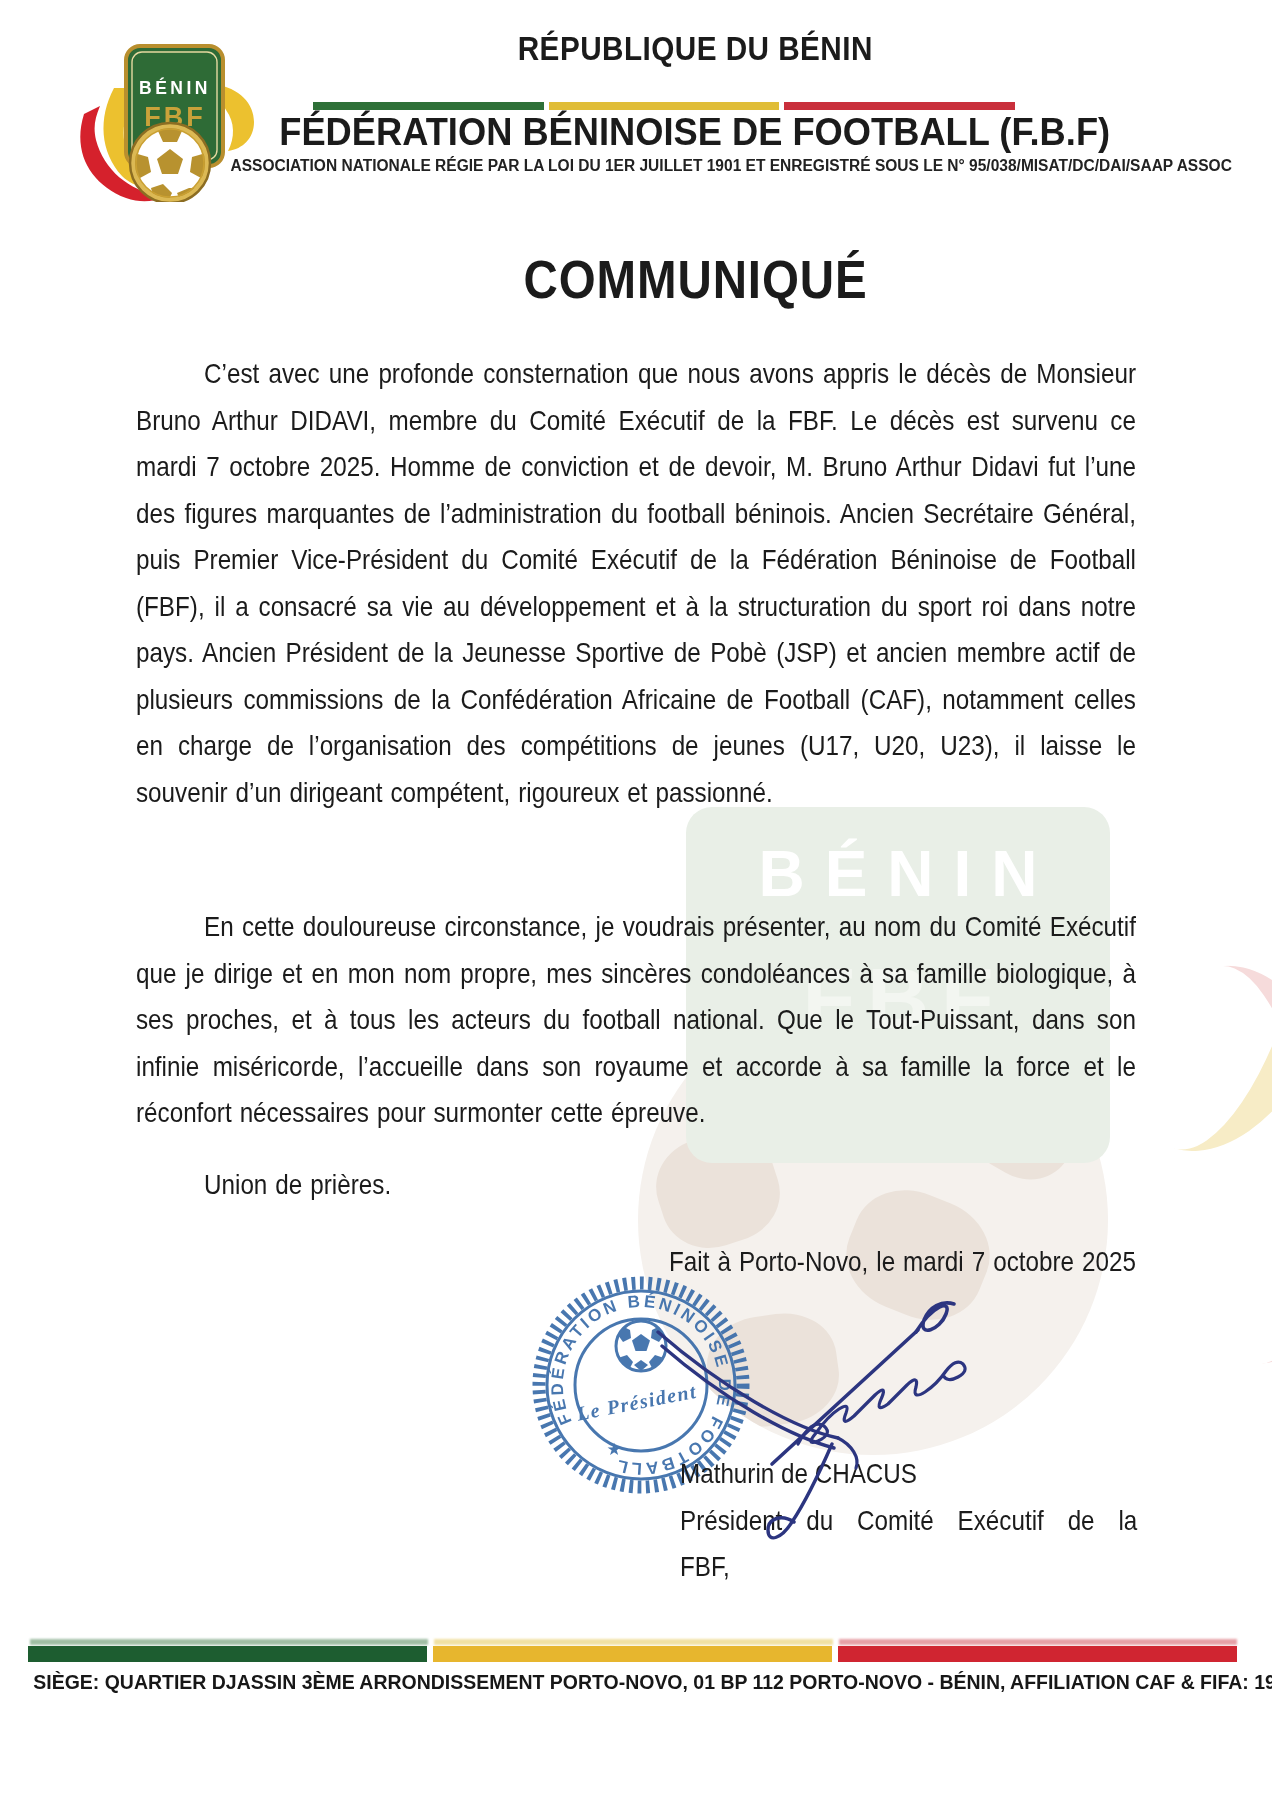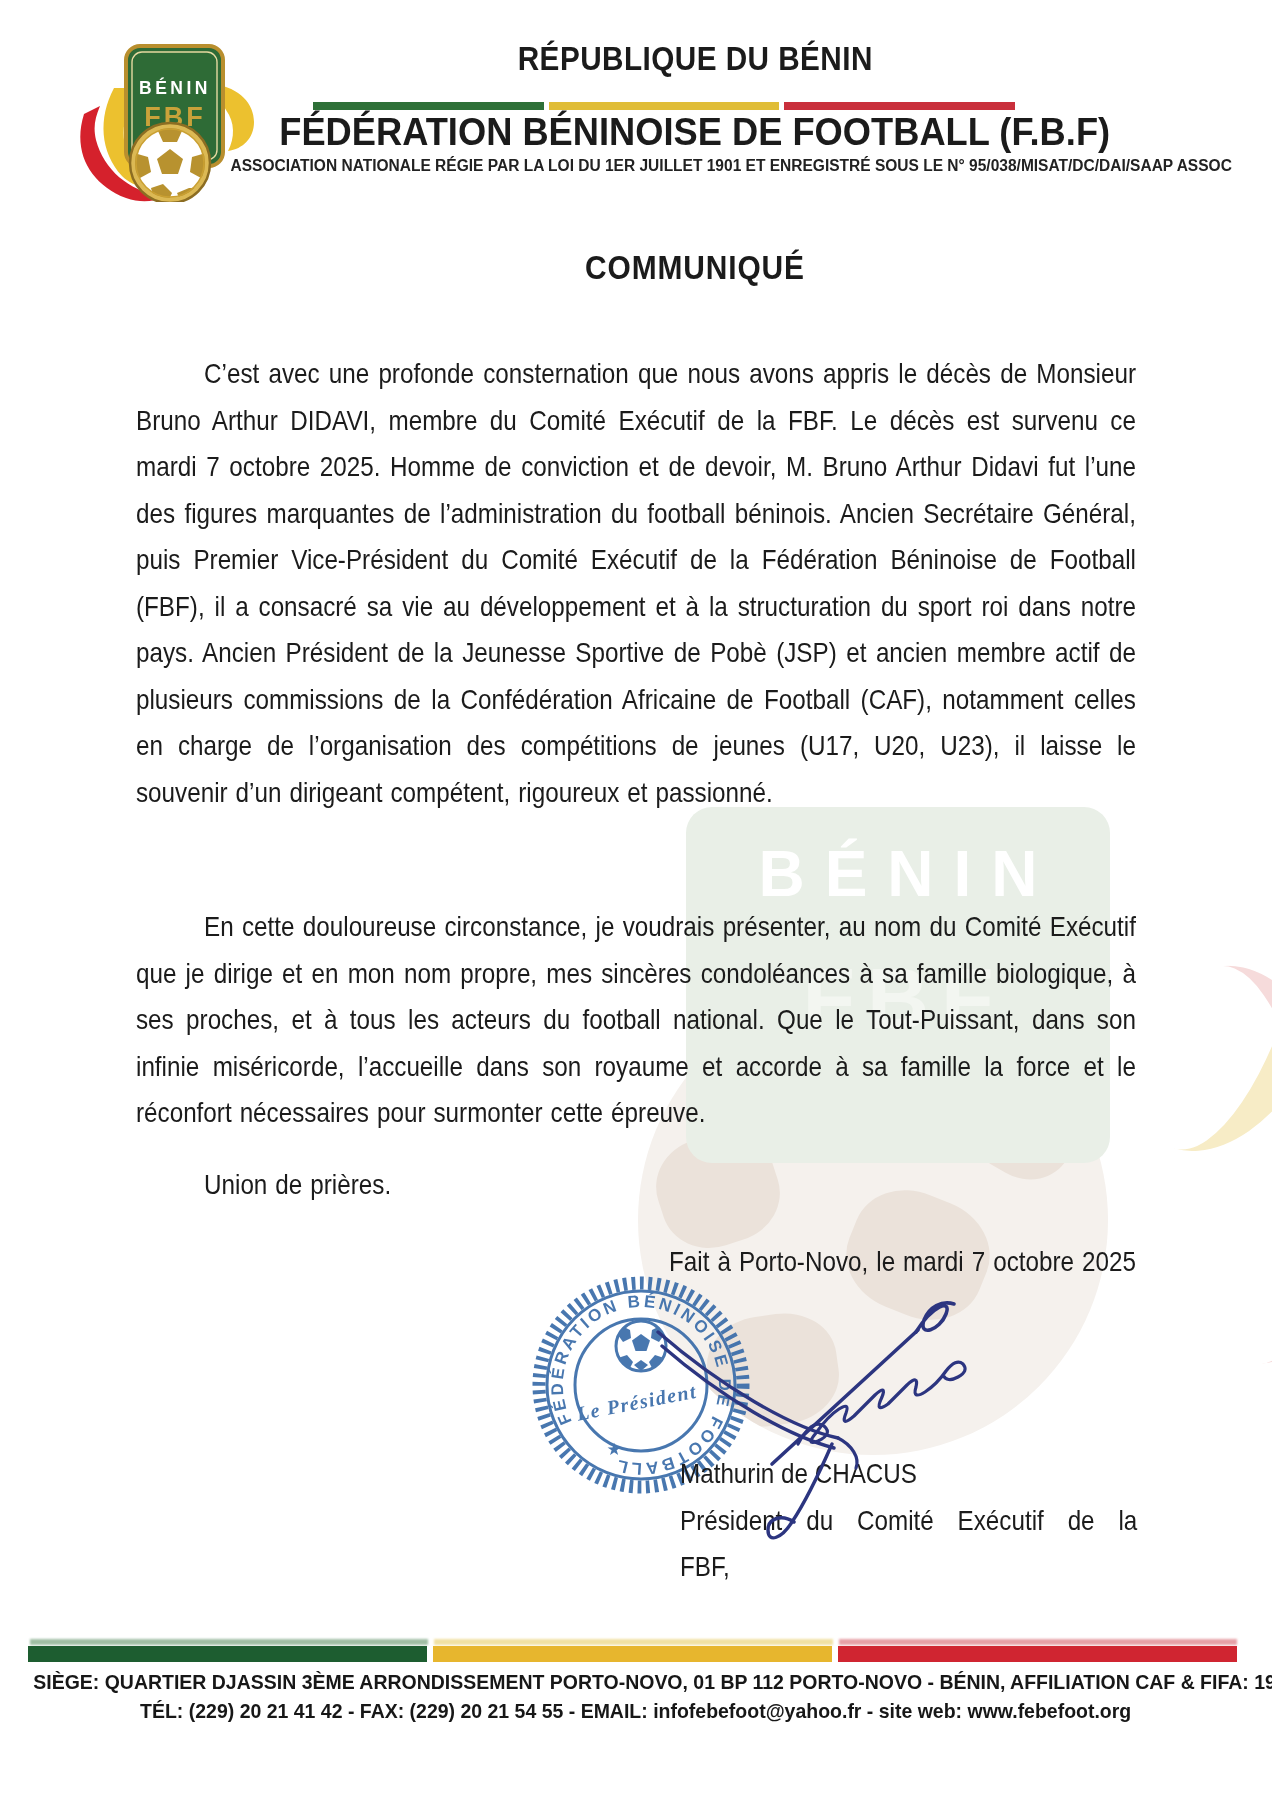--- a/index.html
+++ b/index.html
@@ -4,34 +4,34 @@
 <style>
   html,body{margin:0;padding:0;background:#9a9a9a;}
   .page{
     position:relative;width:1272px;height:1800px;margin:0 auto;
     background:#ffffff;overflow:hidden;
     font-family:"Liberation Sans",sans-serif;color:#1b1b1b;
   }
   
   .center-line{position:absolute;left:215px;width:960px;text-align:center;white-space:nowrap;}
   .cx{display:inline-block;white-space:nowrap;}
-  .republique{top:40px;font-size:33px;font-weight:800;letter-spacing:.5px;}
+  .republique{top:30px;font-size:33px;font-weight:800;letter-spacing:.5px;}
   .republique .cx{transform:scaleX(.9);}
   .federation{top:110px;font-size:39px;font-weight:700;}
   .federation .cx{transform:scaleX(.93);}
   .association{top:157px;font-size:16px;font-weight:700;color:#222;}
   .association .cx{transform:scaleX(.97);}
   .hdr-bar{position:absolute;left:313px;top:102px;width:702px;height:8px;display:flex;gap:5px;}
   .seg{flex:1;height:100%;}
   .seg-green{background:#2e7038;}
   .seg-yellow{background:#e0bd37;}
   .seg-red{background:#c92f3c;}
   .logo{position:absolute;left:68px;top:30px;width:190px;height:172px;}
   
-  .doc-title{top:248px;font-size:34px;font-weight:800;letter-spacing:1px;}
+  .doc-title{top:248px;font-size:54px;font-weight:800;letter-spacing:1px;}
   .doc-title .cx{transform:scaleX(.88);}
   
   .body-text{
     position:absolute;left:136px;width:1176px;
     transform:scaleX(.8503);transform-origin:0 0;
     font-size:28.5px;line-height:46.5px;text-align:justify;
     word-spacing:1.5px;z-index:2;
   }
   .indent{text-indent:80px;}
   #p1{top:350px;} #p2{top:903px;} #p3{top:1161px;}
@@ -216,17 +216,14 @@
       <div class="seg seg-red"></div>
   </div>
   <div class="bar-main">
     <div class="seg seg-green"></div>
     <div class="seg seg-yellow"></div>
     <div class="seg seg-red"></div>
   </div>
   <div id="footer1" class="footer-line">
     <span class="cx">SIÈGE: QUARTIER DJASSIN 3ÈME ARRONDISSEMENT PORTO-NOVO, 01 BP 112 PORTO-NOVO - BÉNIN, AFFILIATION CAF &amp; FIFA: 1962</span>
   </div>
-  <div id="footer2" class="footer-line">
-    <span class="cx">TÉL: (229) 20 21 41 42 - FAX: (229) 20 21 54 55 - EMAIL: infofebefoot@yahoo.fr - site web: www.febefoot.org</span>
-  </div>
 
 </div>
 
 </body></html>

